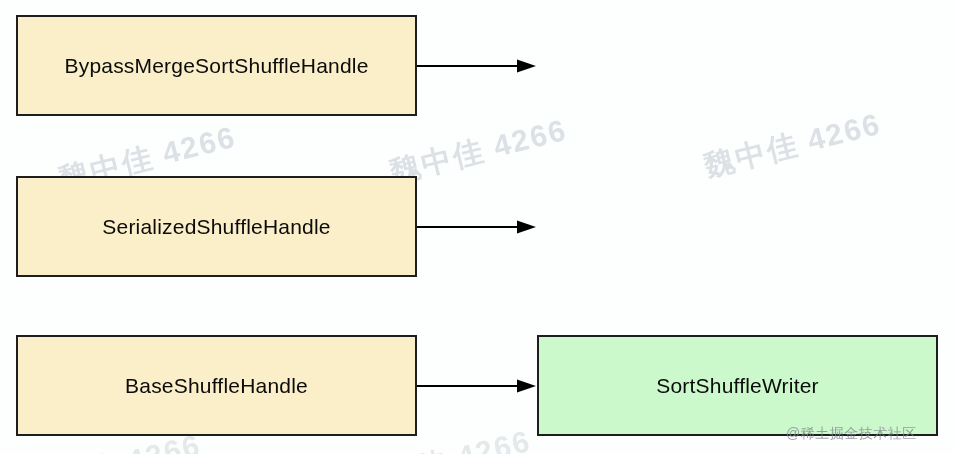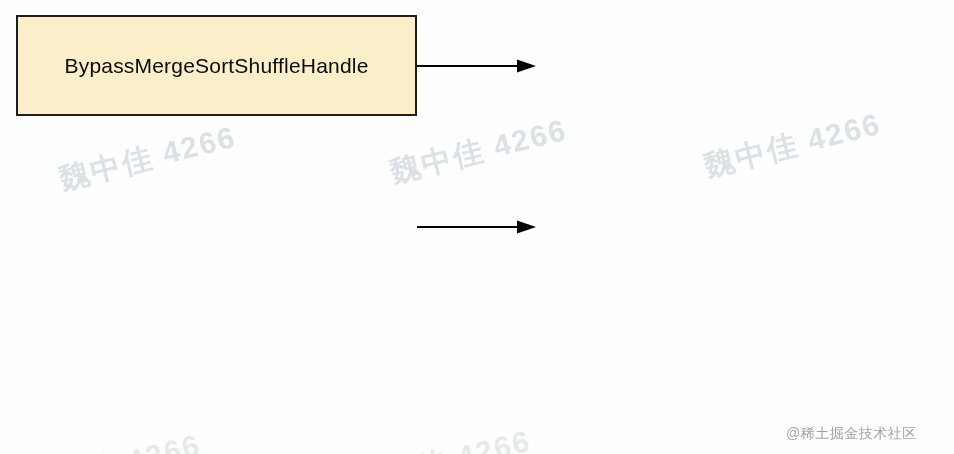--- a/index.html
+++ b/index.html
@@ -94,22 +94,37 @@
     <div class="box handle-box">
       <span class="box-label">BypassMergeSortShuffleHandle</span>
     </div>
     <svg class="arrow" viewBox="0 0 120 16" aria-hidden="true">
       <line x1="0" y1="8" x2="102" y2="8"></line>
       <polygon points="100,1.5 119,8 100,14.5"></polygon>
     </svg>
   </div>
 
   <div class="row row-2">
+    <div class="box handle-box">
+      <span class="box-label">SerializedShuffleHandle</span>
+    </div>
     <svg class="arrow" viewBox="0 0 120 16" aria-hidden="true">
       <line x1="0" y1="8" x2="102" y2="8"></line>
       <polygon points="100,1.5 119,8 100,14.5"></polygon>
     </svg>
   </div>
 
+  <div class="row row-3">
+    <div class="box handle-box">
+      <span class="box-label">BaseShuffleHandle</span>
+    </div>
+    <svg class="arrow" viewBox="0 0 120 16" aria-hidden="true">
+      <line x1="0" y1="8" x2="102" y2="8"></line>
+      <polygon points="100,1.5 119,8 100,14.5"></polygon>
+    </svg>
+    <div class="box writer-box">
+      <span class="box-label">SortShuffleWriter</span>
+    </div>
+  </div>
 
   <span class="corner-wm">@稀土掘金技术社区</span>
 
 </div>
 
 </body></html>

